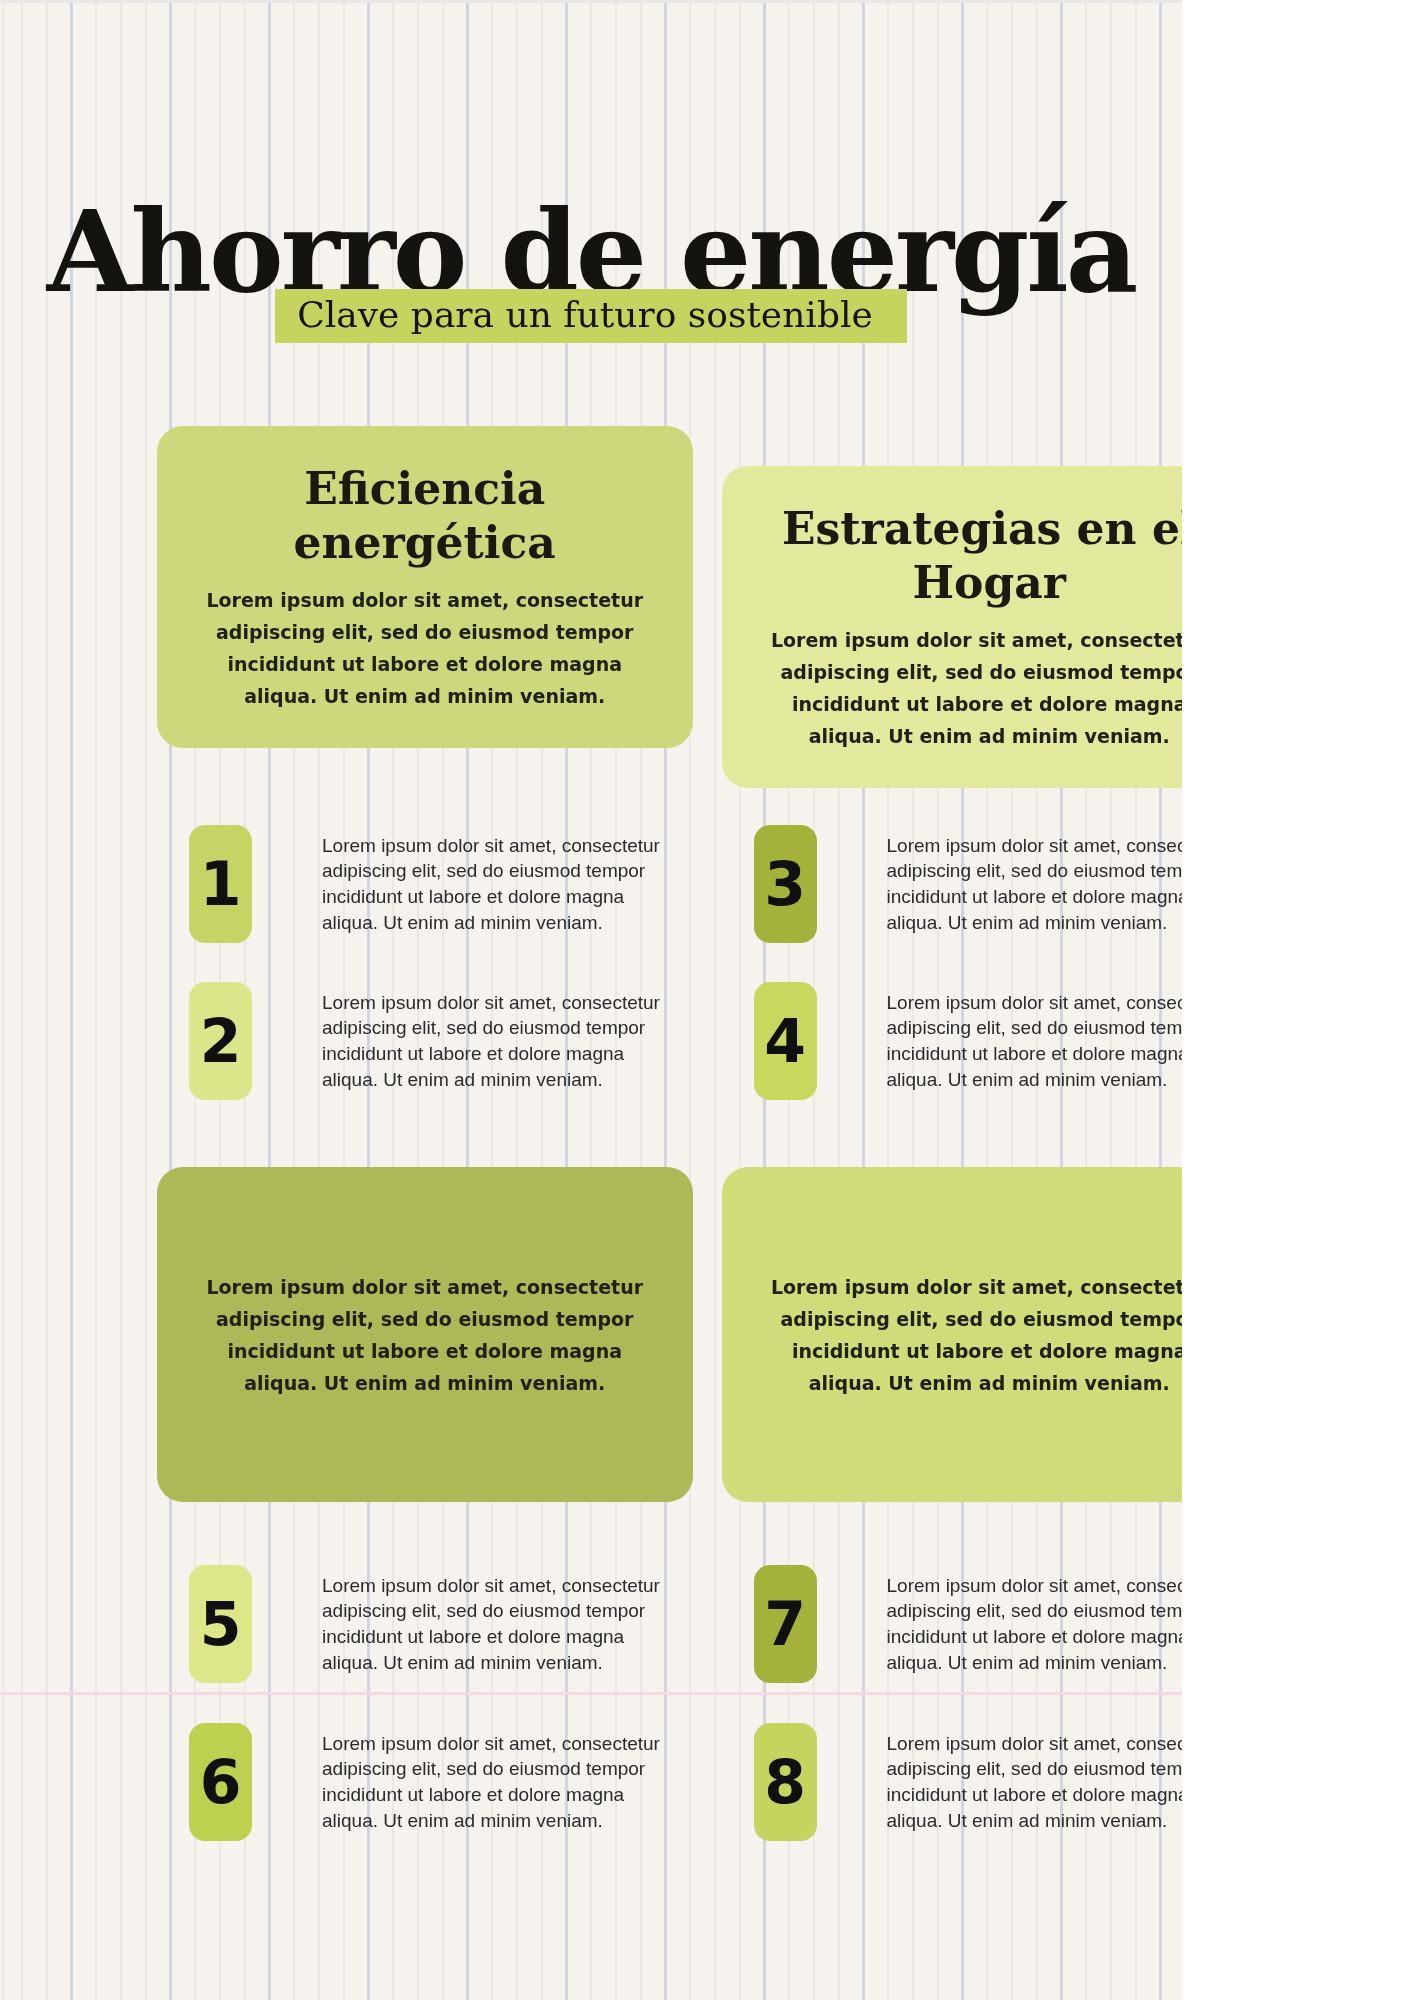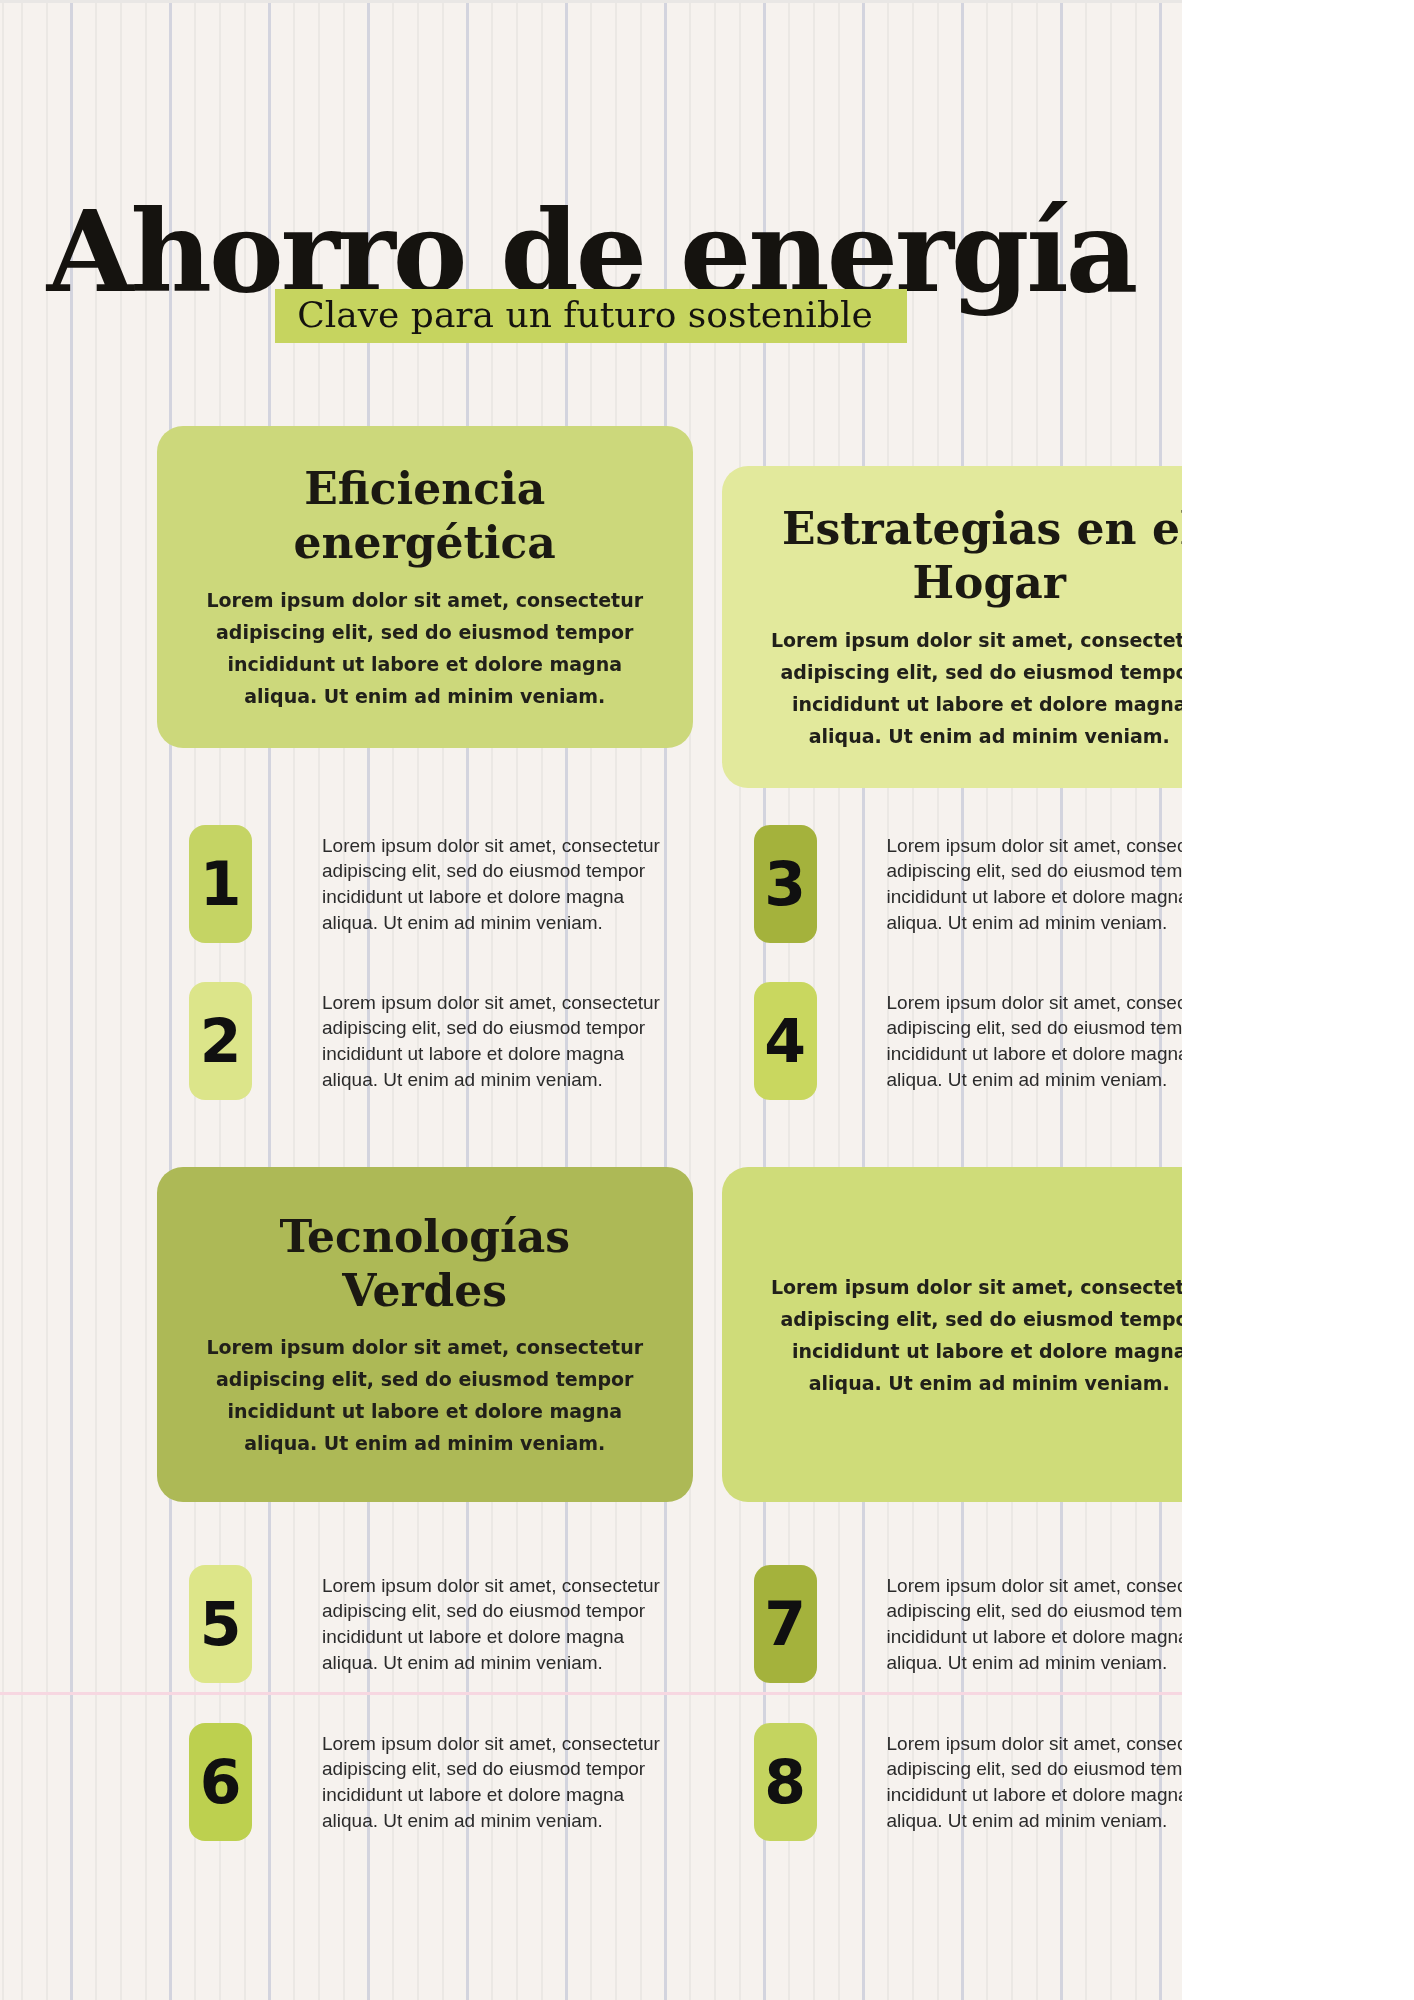--- a/index.html
+++ b/index.html
@@ -134,22 +134,20 @@
       <div class="chip" style="background-color: rgb(201, 215, 95);">4</div>
       <div class="item-text">Lorem ipsum dolor sit amet, consectetur
 adipiscing elit, sed do eiusmod tempor
 incididunt ut labore et dolore magna
 aliqua. Ut enim ad minim veniam.</div>
     </div>
   </div>
 
   <div class="cards-row row-cards-2">
     <div class="card" style="background-color: rgb(173, 185, 86);">
-      <div class="card-title">Tecnologías
-Verdes</div>
       <div class="card-body">Lorem ipsum dolor sit amet, consectetur
 adipiscing elit, sed do eiusmod tempor
 incididunt ut labore et dolore magna
 aliqua. Ut enim ad minim veniam.</div>
     </div>
     <div class="card" style="background-color: rgb(207, 220, 121);">
       <div class="card-body">Lorem ipsum dolor sit amet, consectetur
 adipiscing elit, sed do eiusmod tempor
 incididunt ut labore et dolore magna
 aliqua. Ut enim ad minim veniam.</div>

